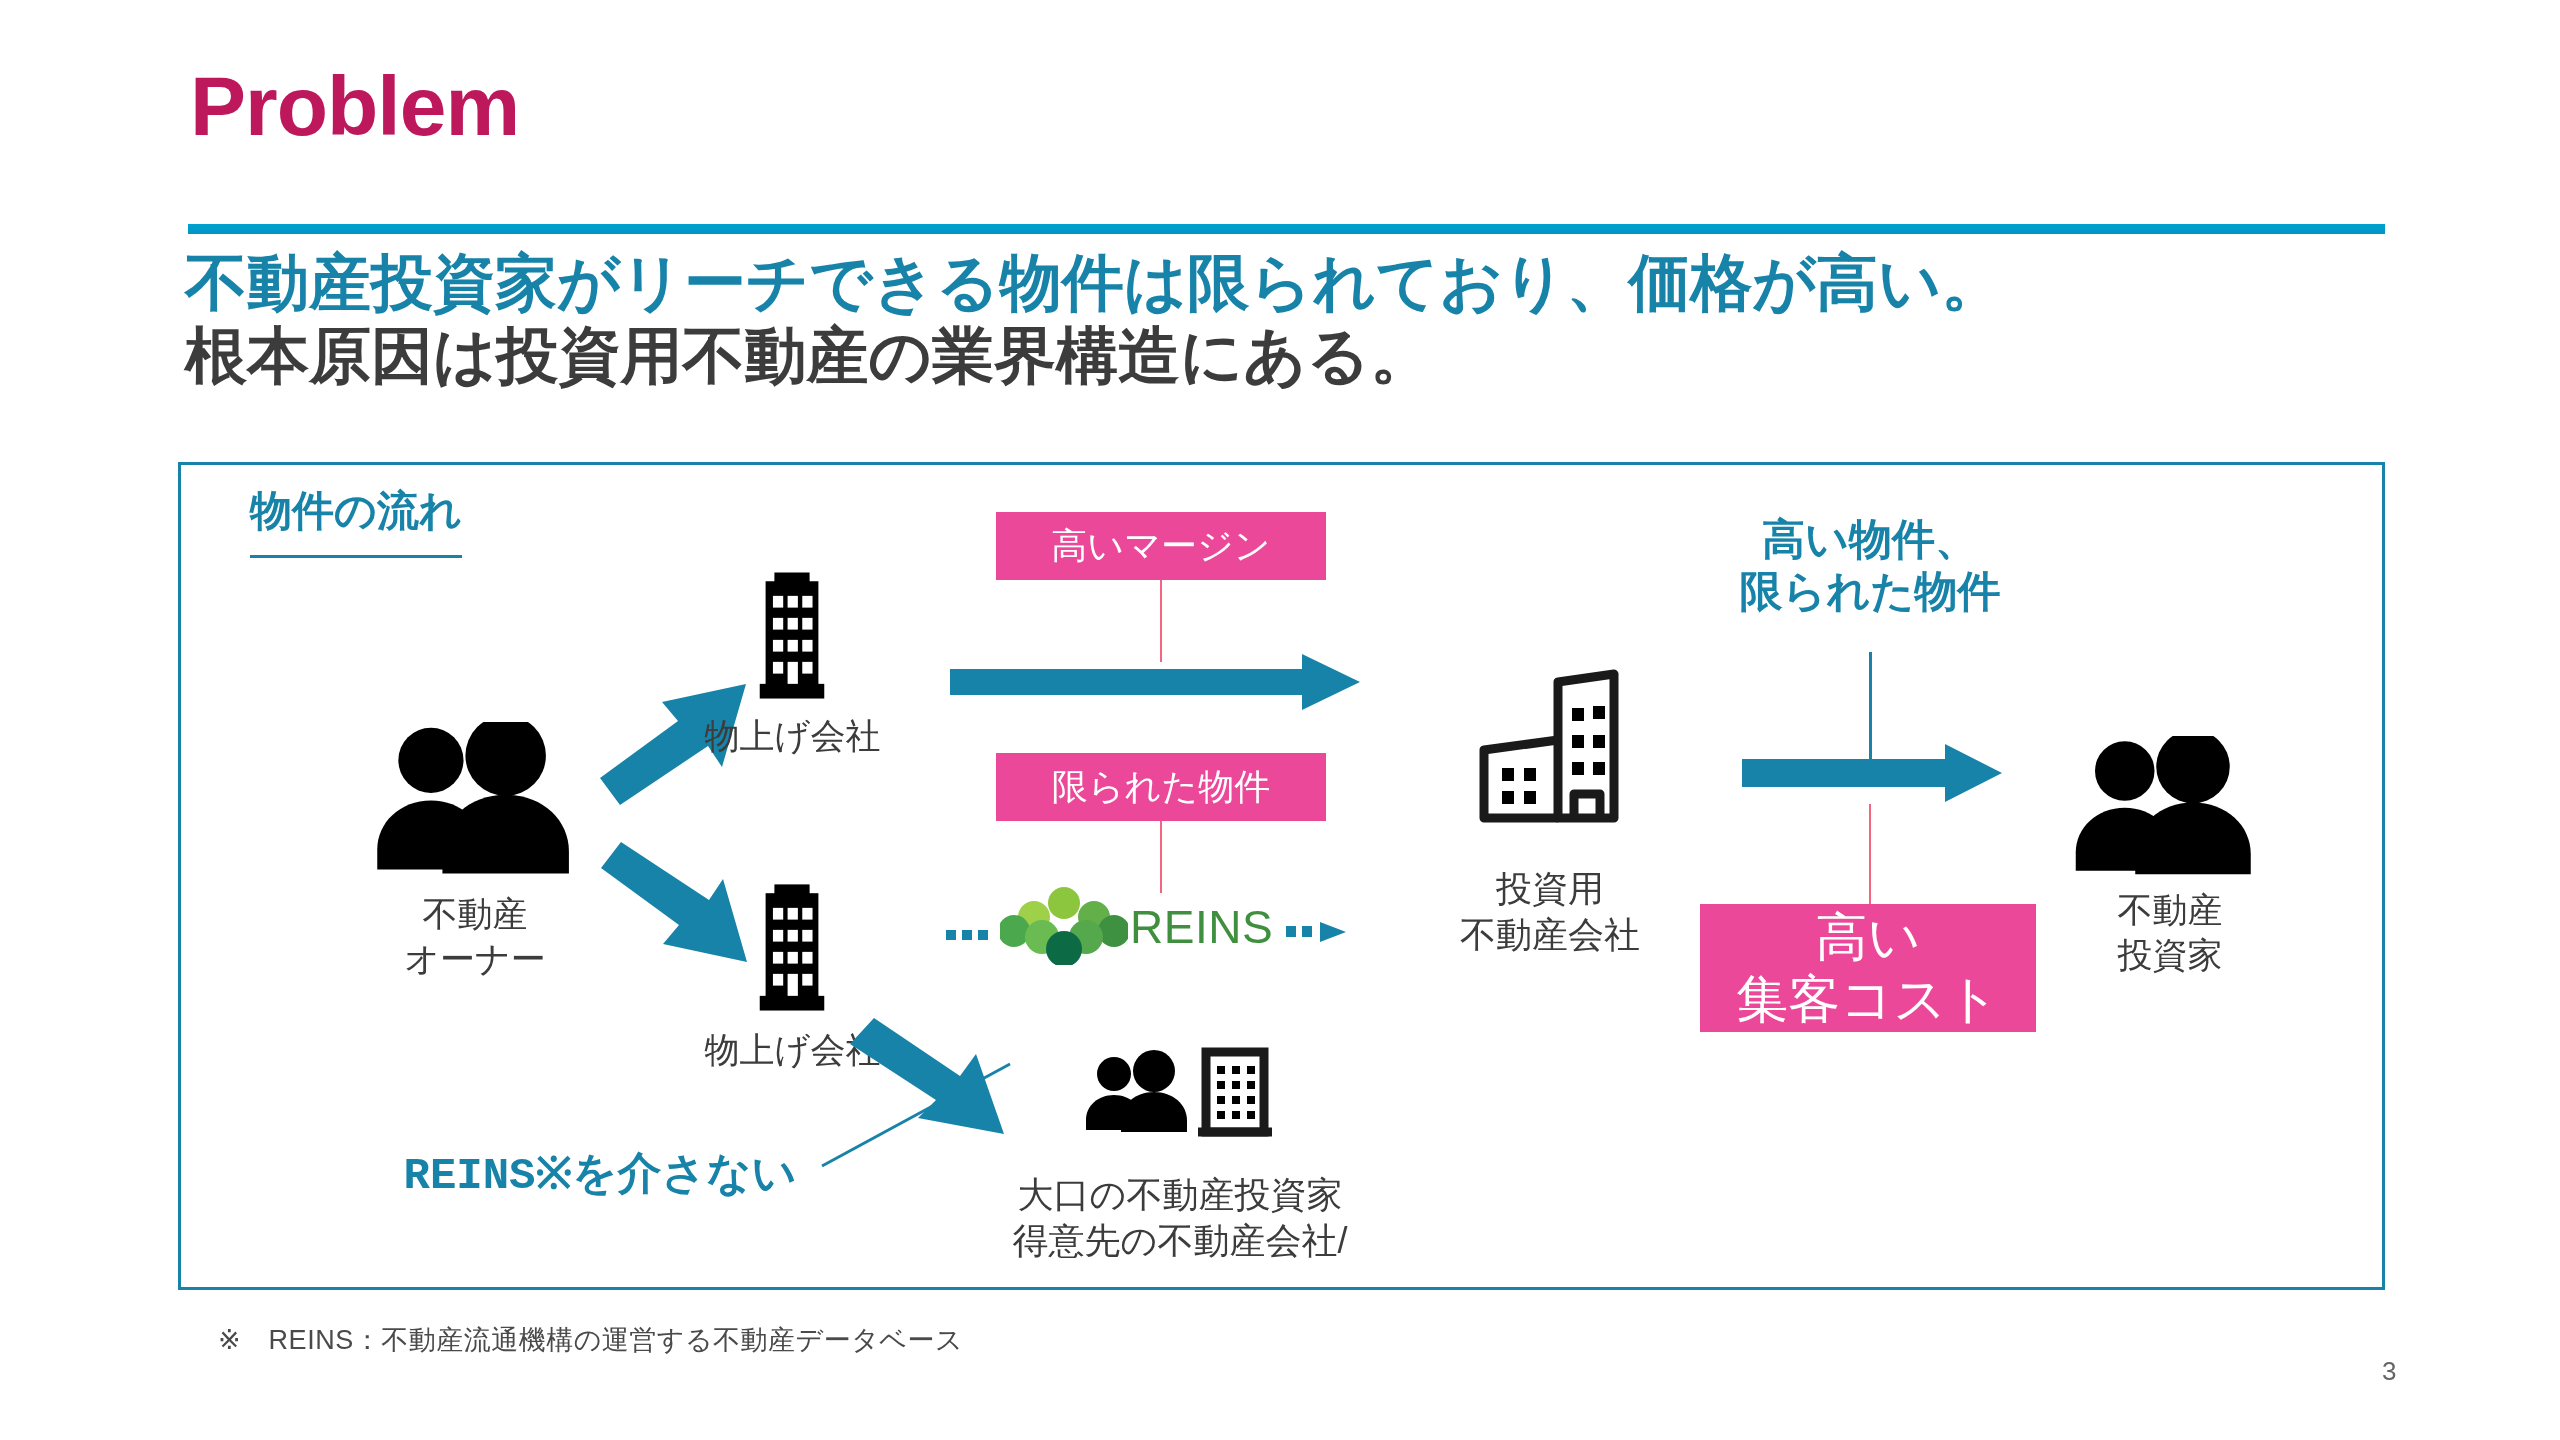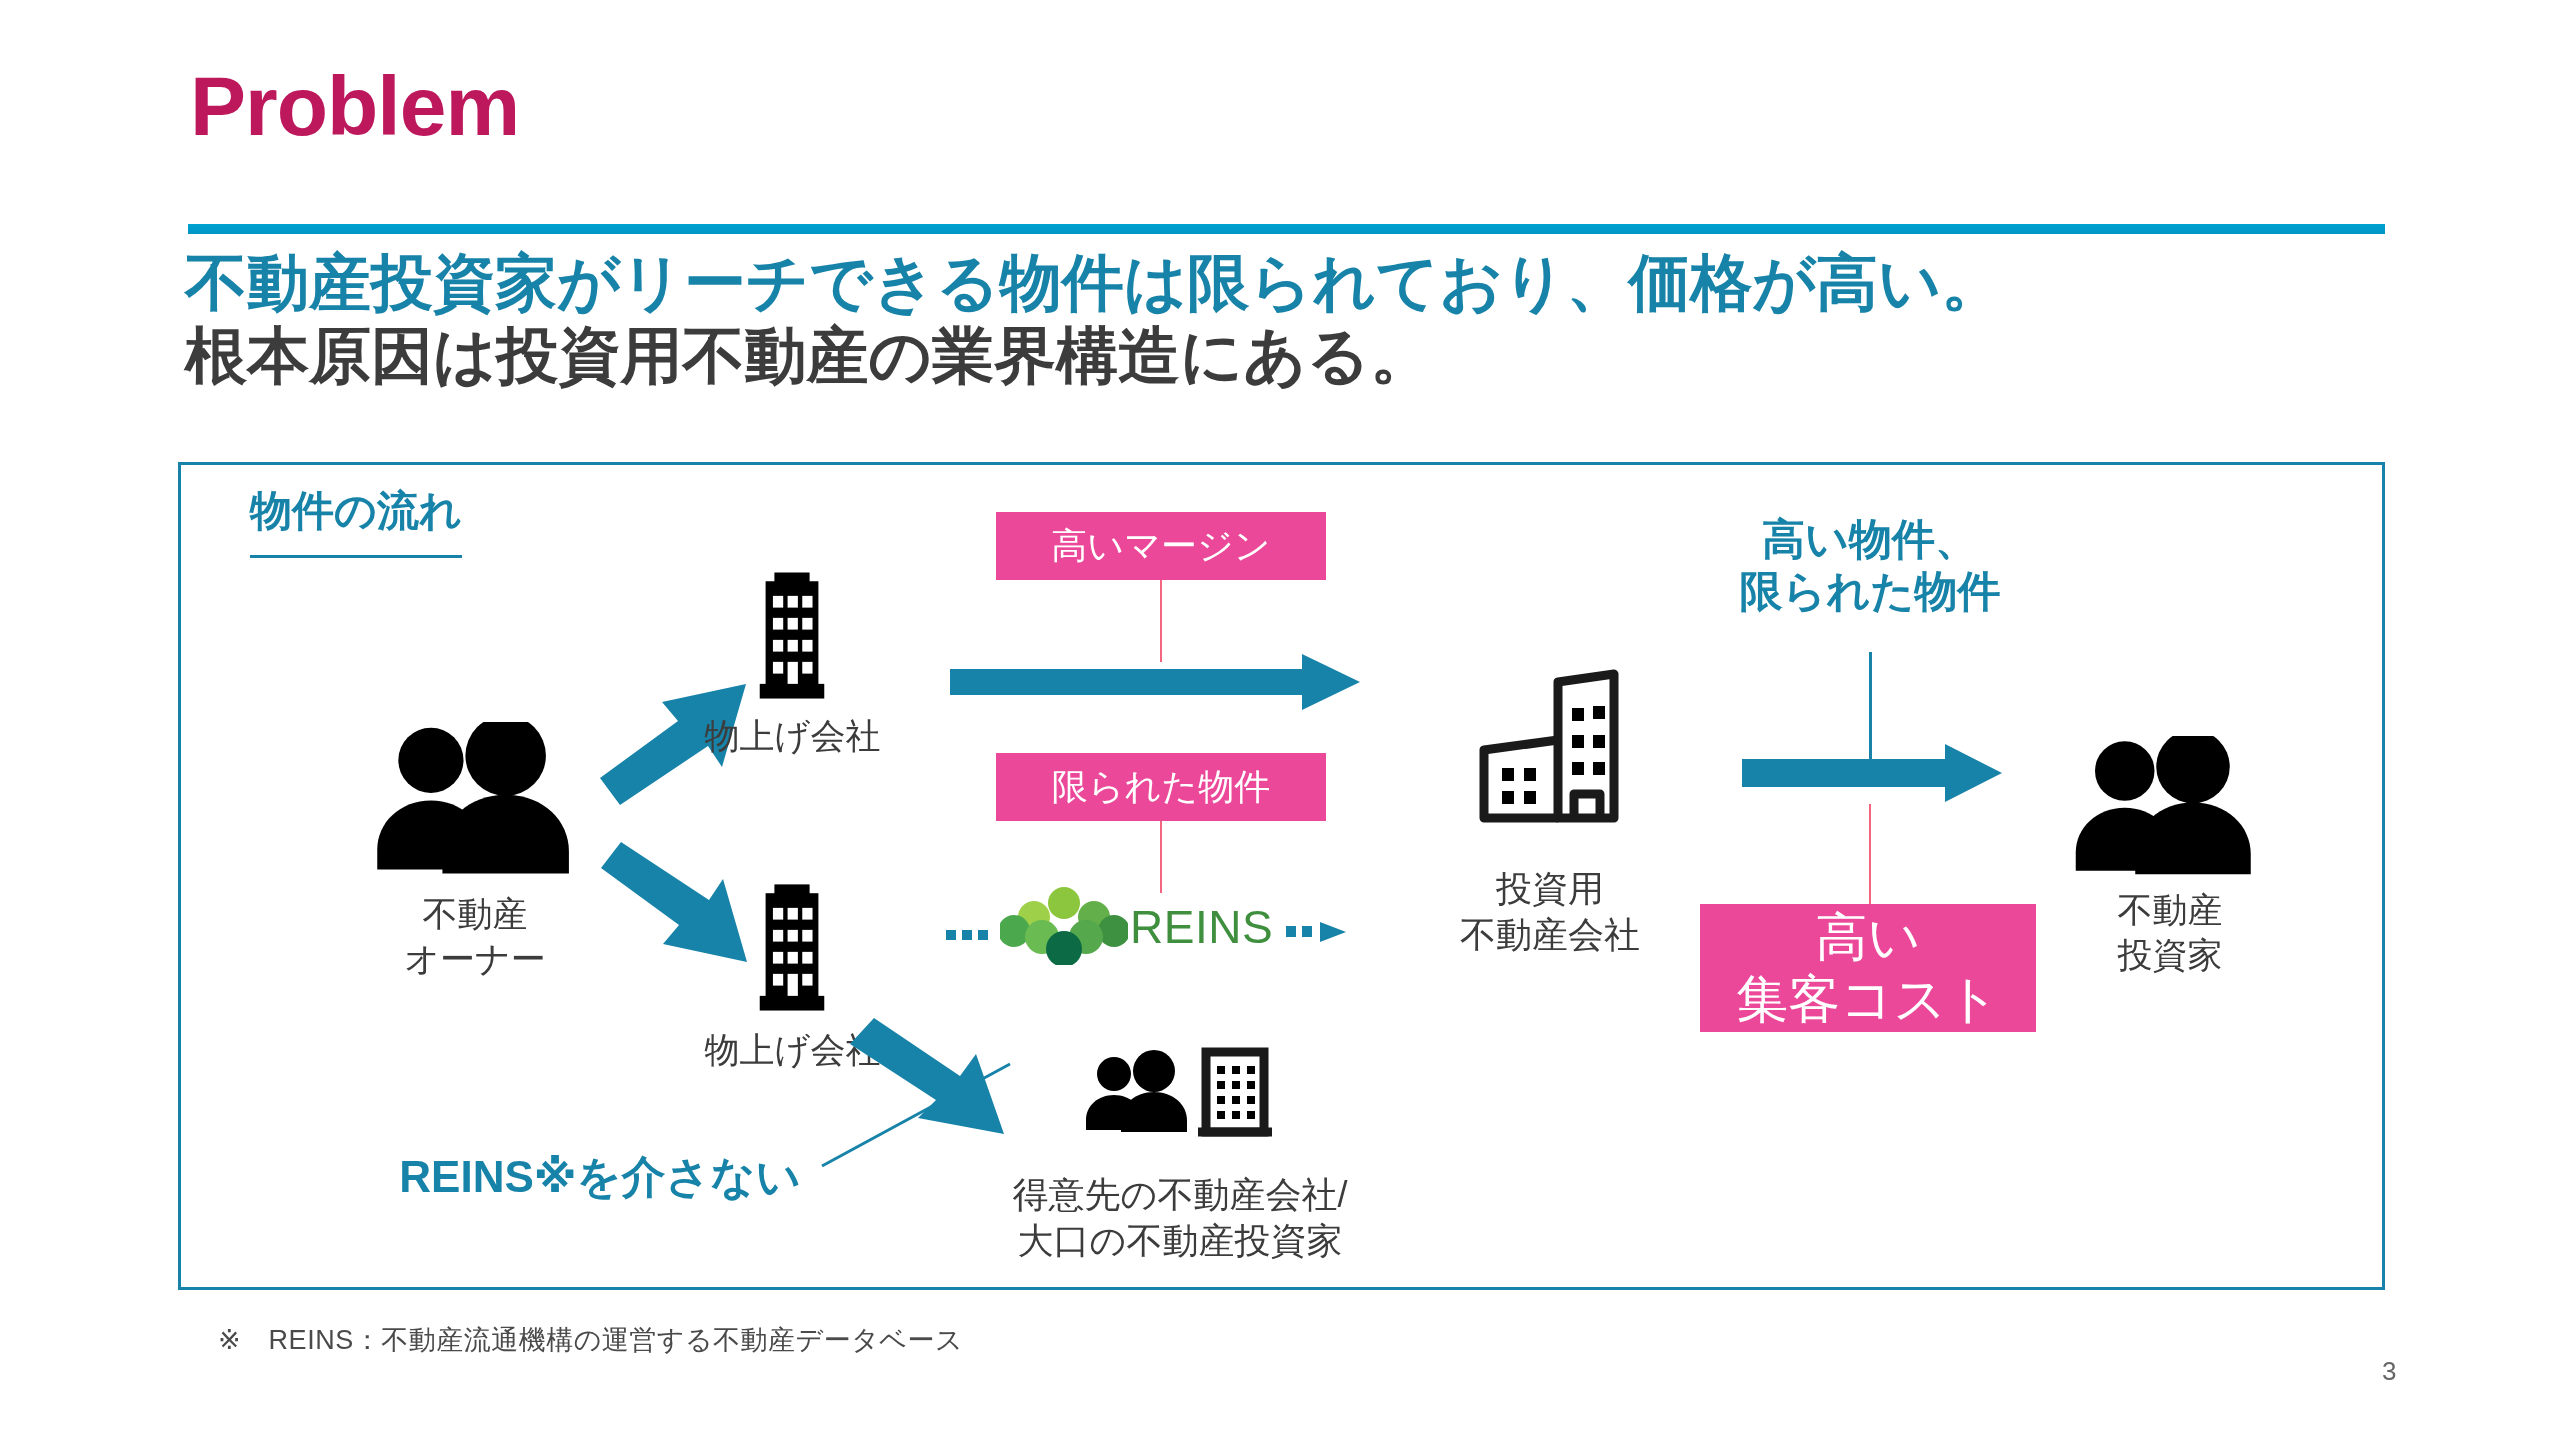--- a/index.html
+++ b/index.html
@@ -165,21 +165,21 @@
 </svg>
 
 <svg class="abs" style="left:844px;top:1012px;" width="180" height="130" viewBox="0 0 180 130">
   <path fill="#1883a8" d="M6 32 L30 6 L116 64 L132 42 L160 122 L74 106 L92 88 Z"></path>
 </svg>
 
 <svg class="abs" style="left:820px;top:1060px;" width="200" height="110" viewBox="0 0 200 110">
   <line x1="2" y1="106" x2="190" y2="4" stroke="#1883a8" stroke-width="3"></line>
 </svg>
 
-<div class="abs teal-lbl" style="left:320px;top:1150px;width:560px;font-size:44px;">
+<div class="abs teal-lbl" style="left:320px;top:1150px;width:560px;font-size:44px;font-family:Liberation Mono, monospace;">
   <div>REINS※を介さない</div>
 </div>
 
 <svg class="abs" style="left:1078px;top:1046px;" width="200" height="110" viewBox="0 0 200 110">
 
   <circle class="blk" cx="36" cy="28" r="17"></circle>
   <circle class="blk" cx="76" cy="25" r="21"></circle>
   <path class="blk" d="M36 49c-16 0-28 11-28 24.5V84h56V73.5C64 60 52 49 36 49z"></path>
   <path class="blk" d="M76 46c-19 0-33 12.5-33 28.5V86h66V74.5C109 58.5 95 46 76 46z"></path>
 
@@ -192,22 +192,22 @@
   <rect class="blk" x="154" y="35" width="8" height="8"></rect>
   <rect class="blk" x="169" y="35" width="8" height="8"></rect>
   <rect class="blk" x="139" y="50" width="8" height="8"></rect>
   <rect class="blk" x="154" y="50" width="8" height="8"></rect>
   <rect class="blk" x="169" y="50" width="8" height="8"></rect>
   <rect class="blk" x="139" y="65" width="8" height="8"></rect>
   <rect class="blk" x="154" y="65" width="8" height="8"></rect>
   <rect class="blk" x="169" y="65" width="8" height="8"></rect>
 </svg>
 <div class="abs lbl" style="left:940px;top:1172px;width:480px;font-size:36px;">
+  <div>大口の不動産投資家</div>
   <div>得意先の不動産会社/</div>
-  <div>大口の不動産投資家</div>
 </div>
 
 <svg class="abs" style="left:1462px;top:660px;" width="172" height="172" viewBox="0 0 172 172">
   <path class="outl" stroke-linejoin="round" d="M96 22 L152 14 L152 158 L96 158 Z"></path>
   <path class="outl" stroke-linejoin="round" d="M96 80 L22 90 L22 158 L96 158"></path>
   <rect class="blk" x="110" y="48" width="12" height="13"></rect>
   <rect class="blk" x="131" y="46" width="12" height="13"></rect>
   <rect class="blk" x="110" y="75" width="12" height="13"></rect>
   <rect class="blk" x="131" y="75" width="12" height="13"></rect>
   <rect class="blk" x="110" y="102" width="12" height="13"></rect>

